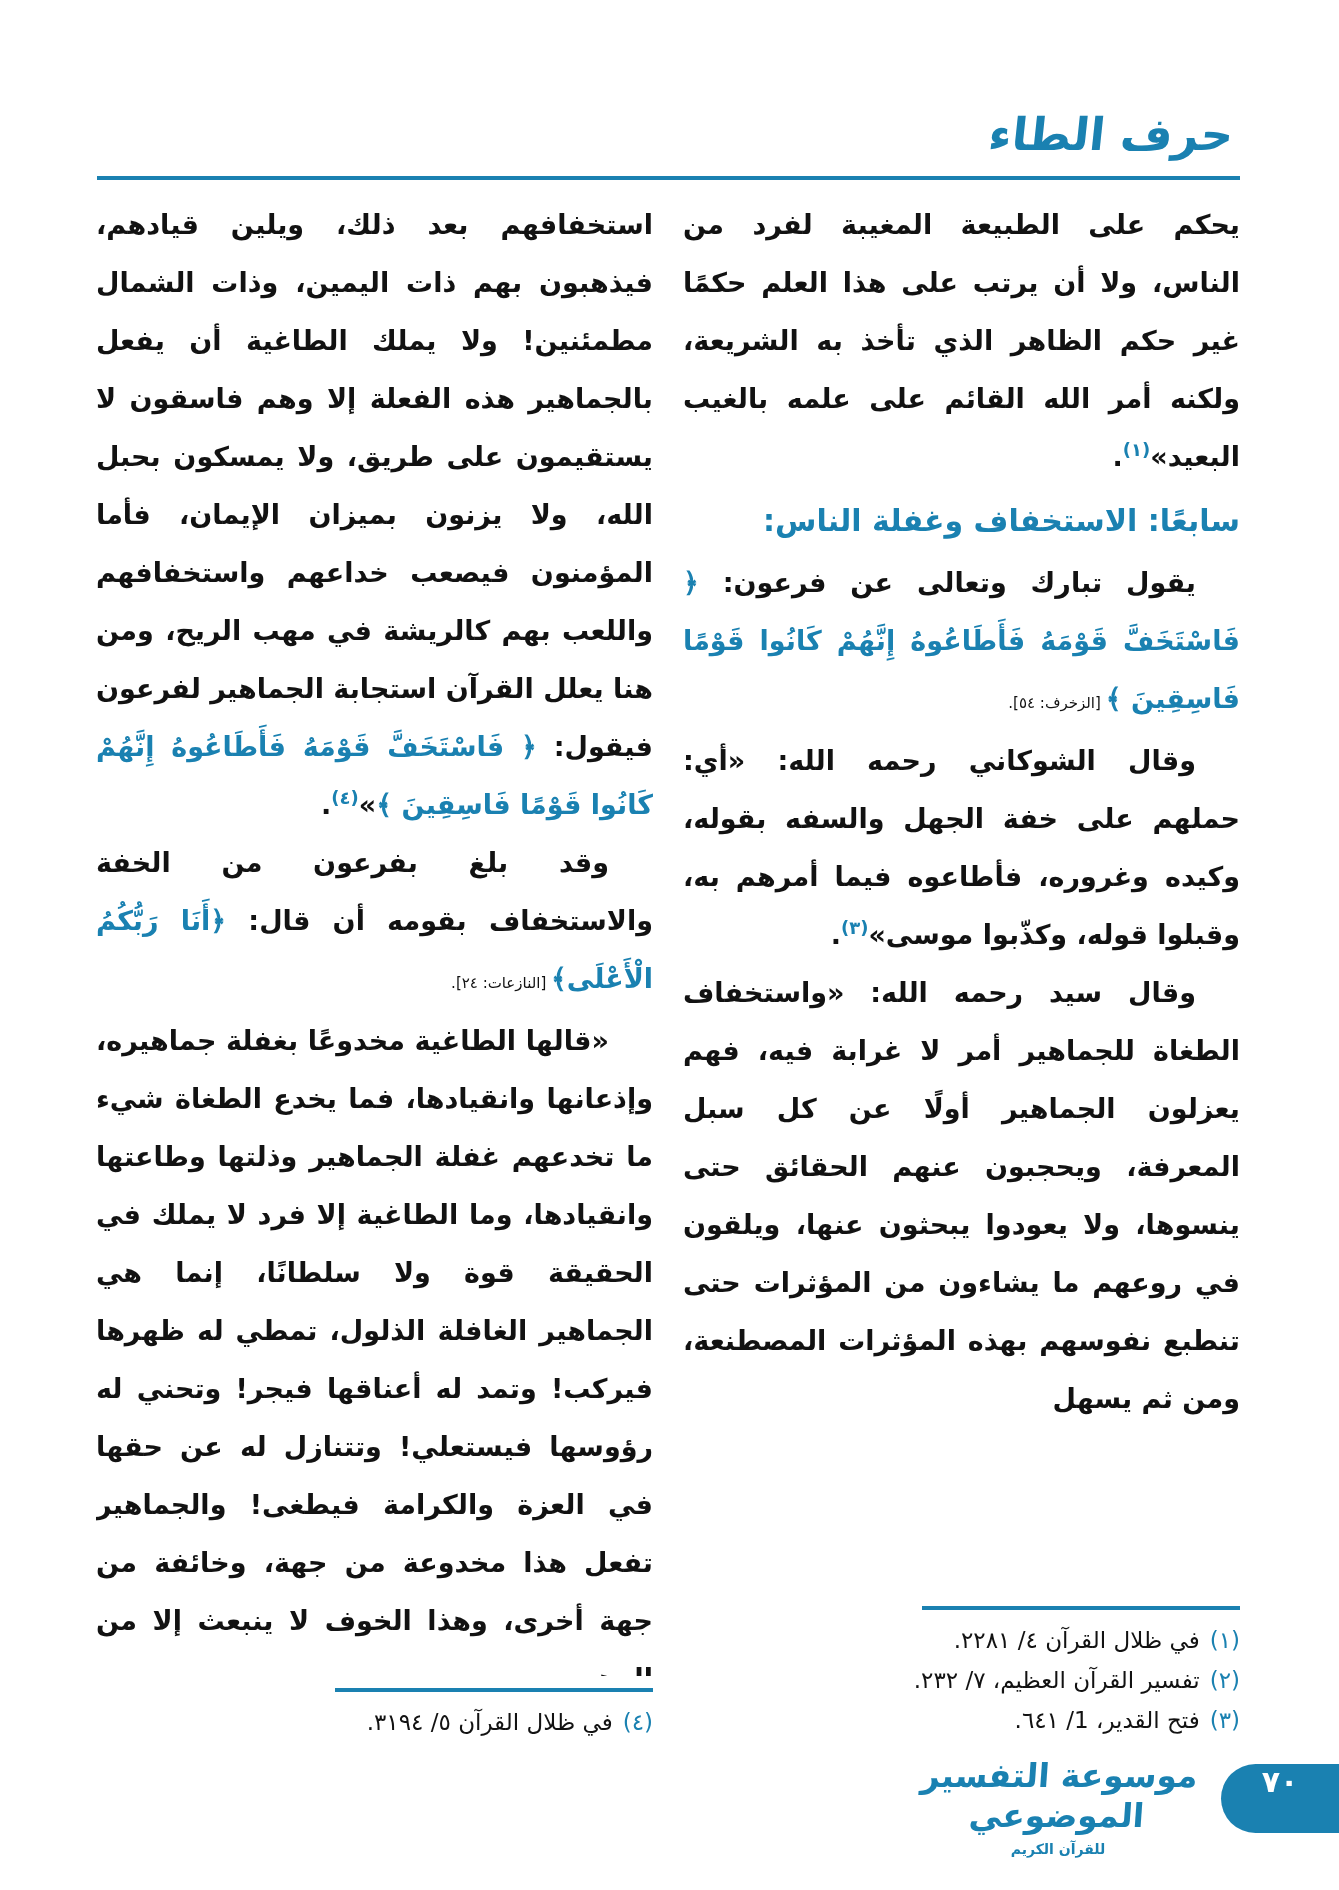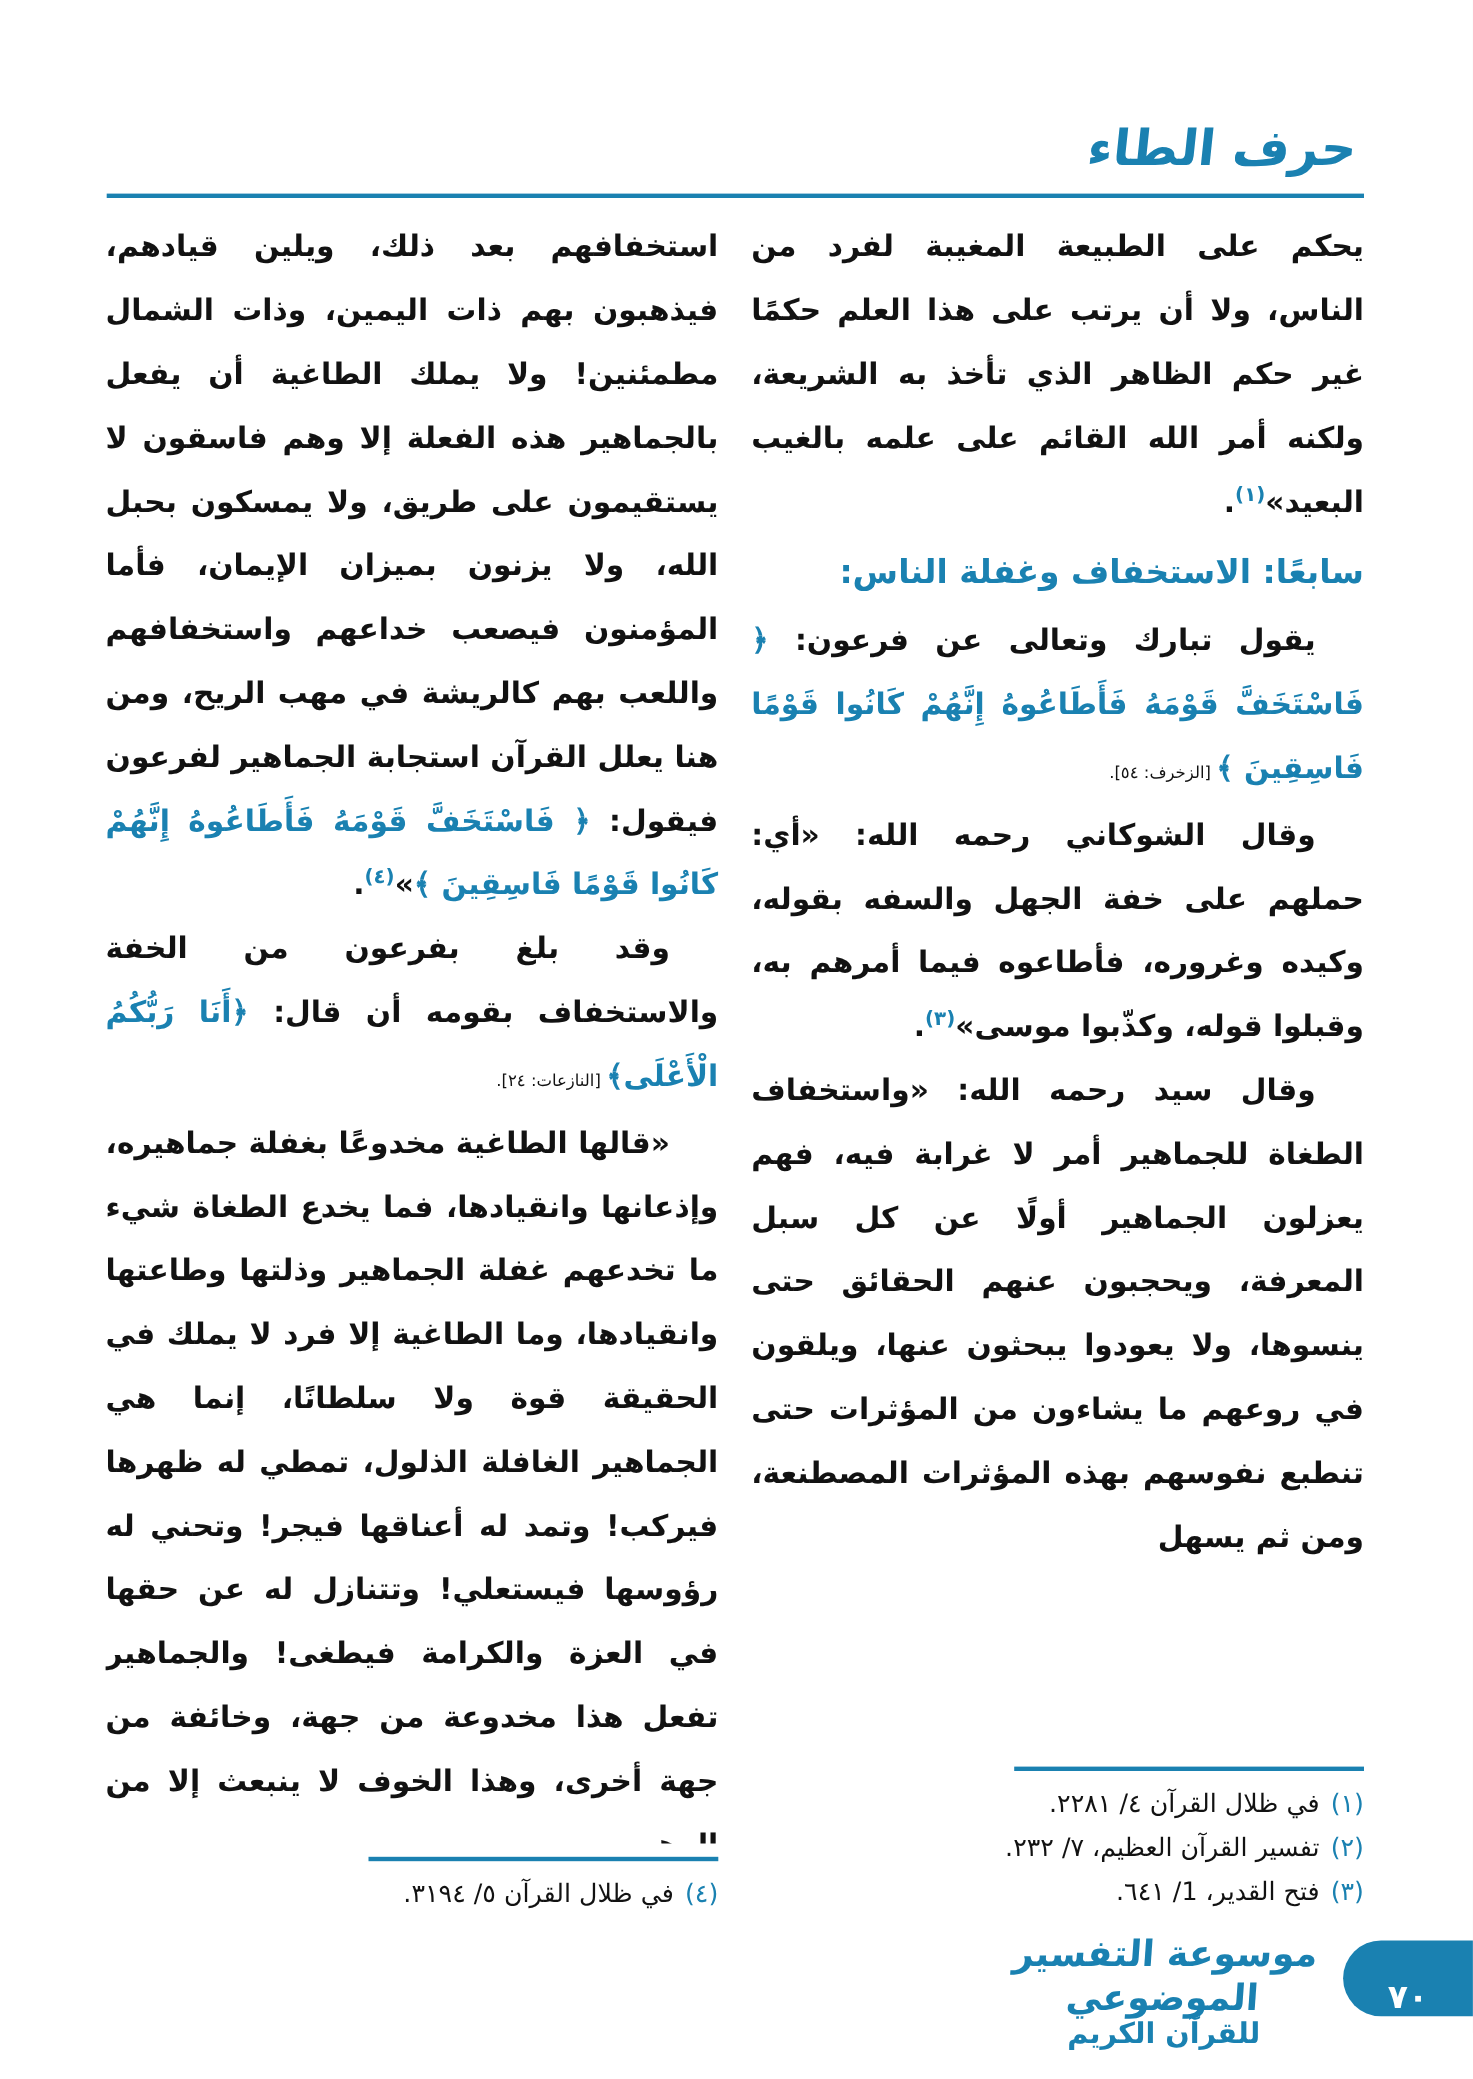--- a/index.html
+++ b/index.html
@@ -46,25 +46,25 @@
   .fn-left  { left: 96px;  top: 1688px; }
   .fn-sep { width: 318px; height: 4px; background: var(--accent); margin-bottom: 10px; }
   .fn-row { display: flex; gap: 10px; align-items: flex-start; }
   .fn-num { color: var(--accent); flex: 0 0 auto; }
   .fn-text { flex: 1 1 auto; }
   .logo {
     position: absolute; right: 136px; top: 1756px; width: 290px;
     text-align: center; color: var(--accent);
   }
   .logo-top { font-size: 33px; font-weight: bold; line-height: 40px; transform: skewX(-4deg); }
-  .logo-bottom { font-size: 26px; font-weight: bold; line-height: 26px; }
+  .logo-bottom { font-size: 14px; font-weight: bold; line-height: 26px; }
   .page-badge {
     position: absolute; right: 0; top: 1764px; width: 118px; height: 69px;
     background: var(--accent); border-radius: 35px 0 0 35px;
-    display: flex; align-items: flex-end; justify-content: center;
+    display: flex; align-items: flex-start; justify-content: center;
     color: #ffffff; font-size: 30px; font-weight: bold;
   }
 </style>
 </head>
 <body>
 
 <div class="page">
 
   <div class="chapter-title">حرف الطاء</div>
 

